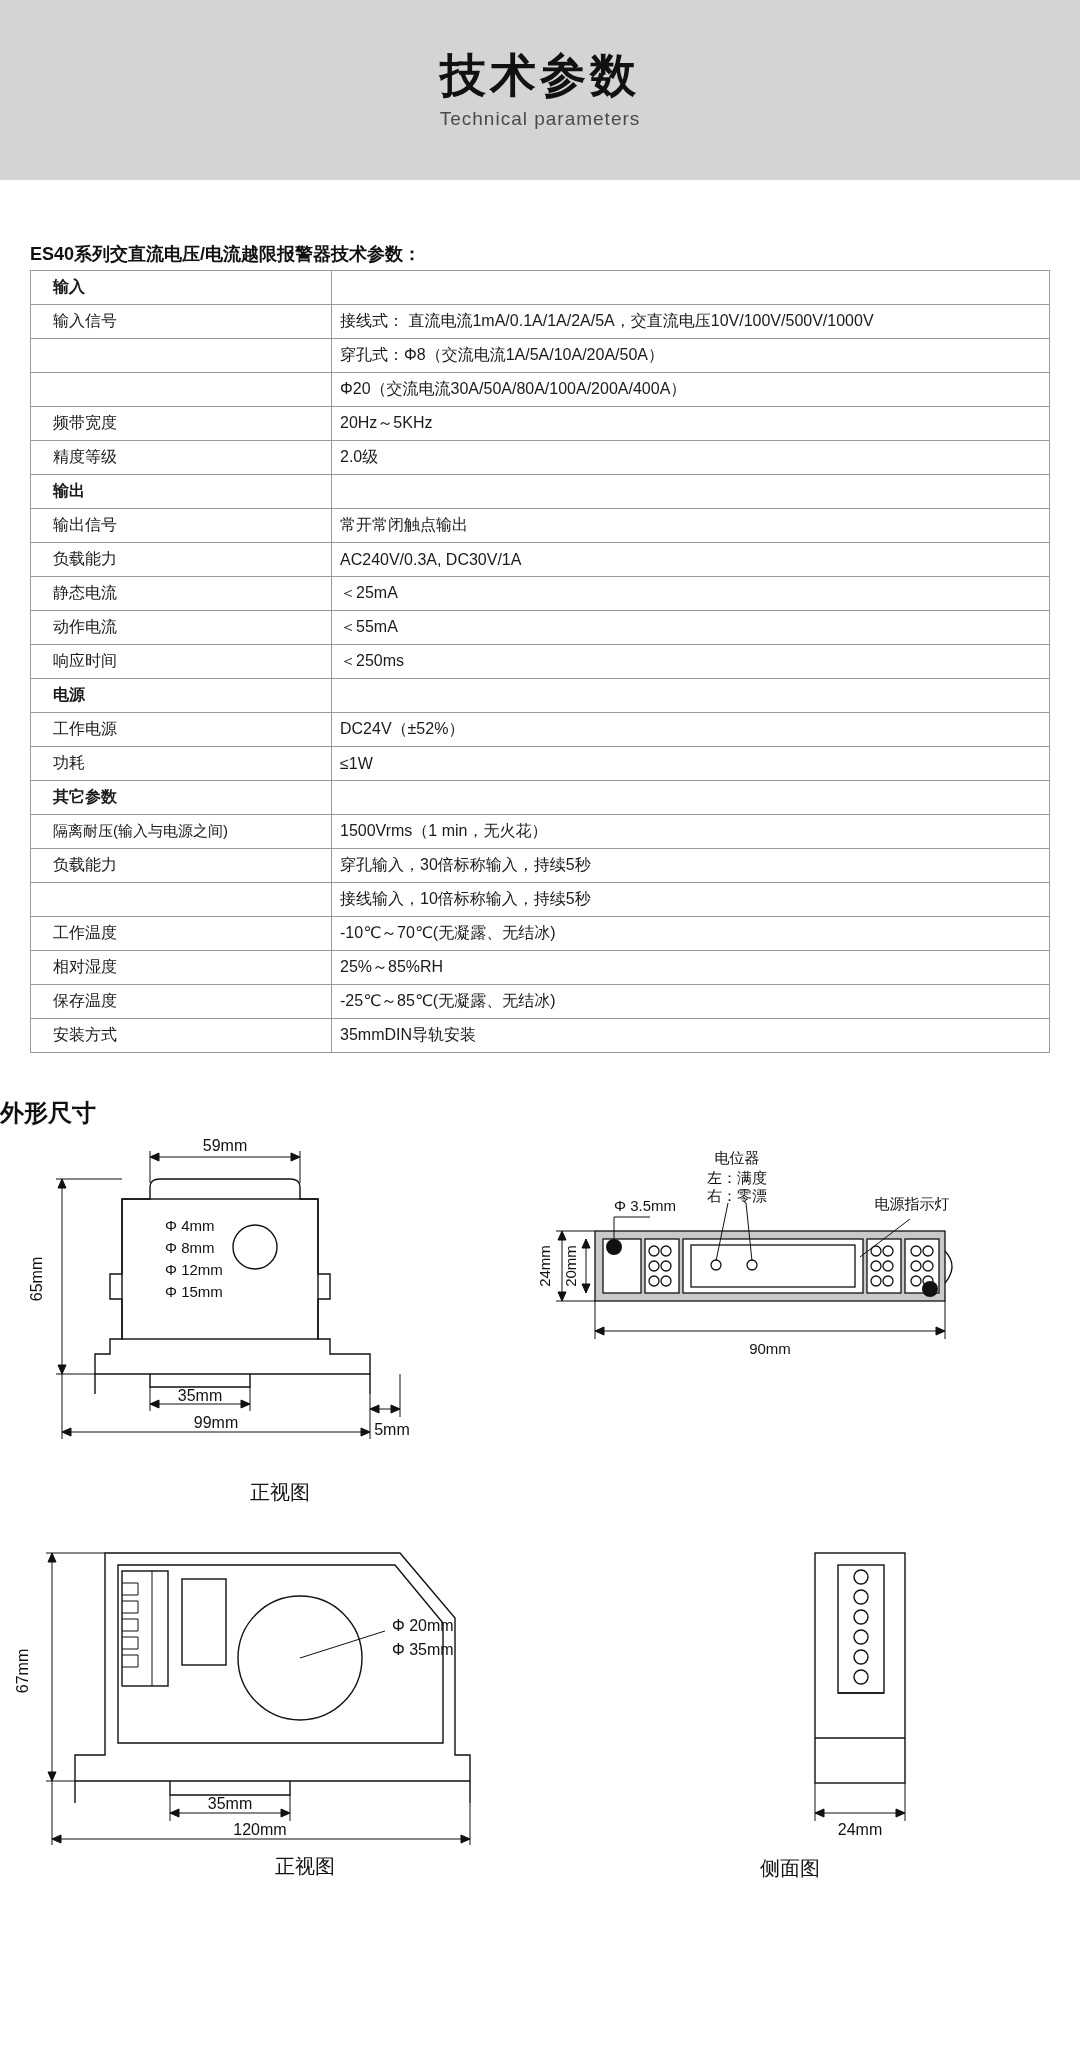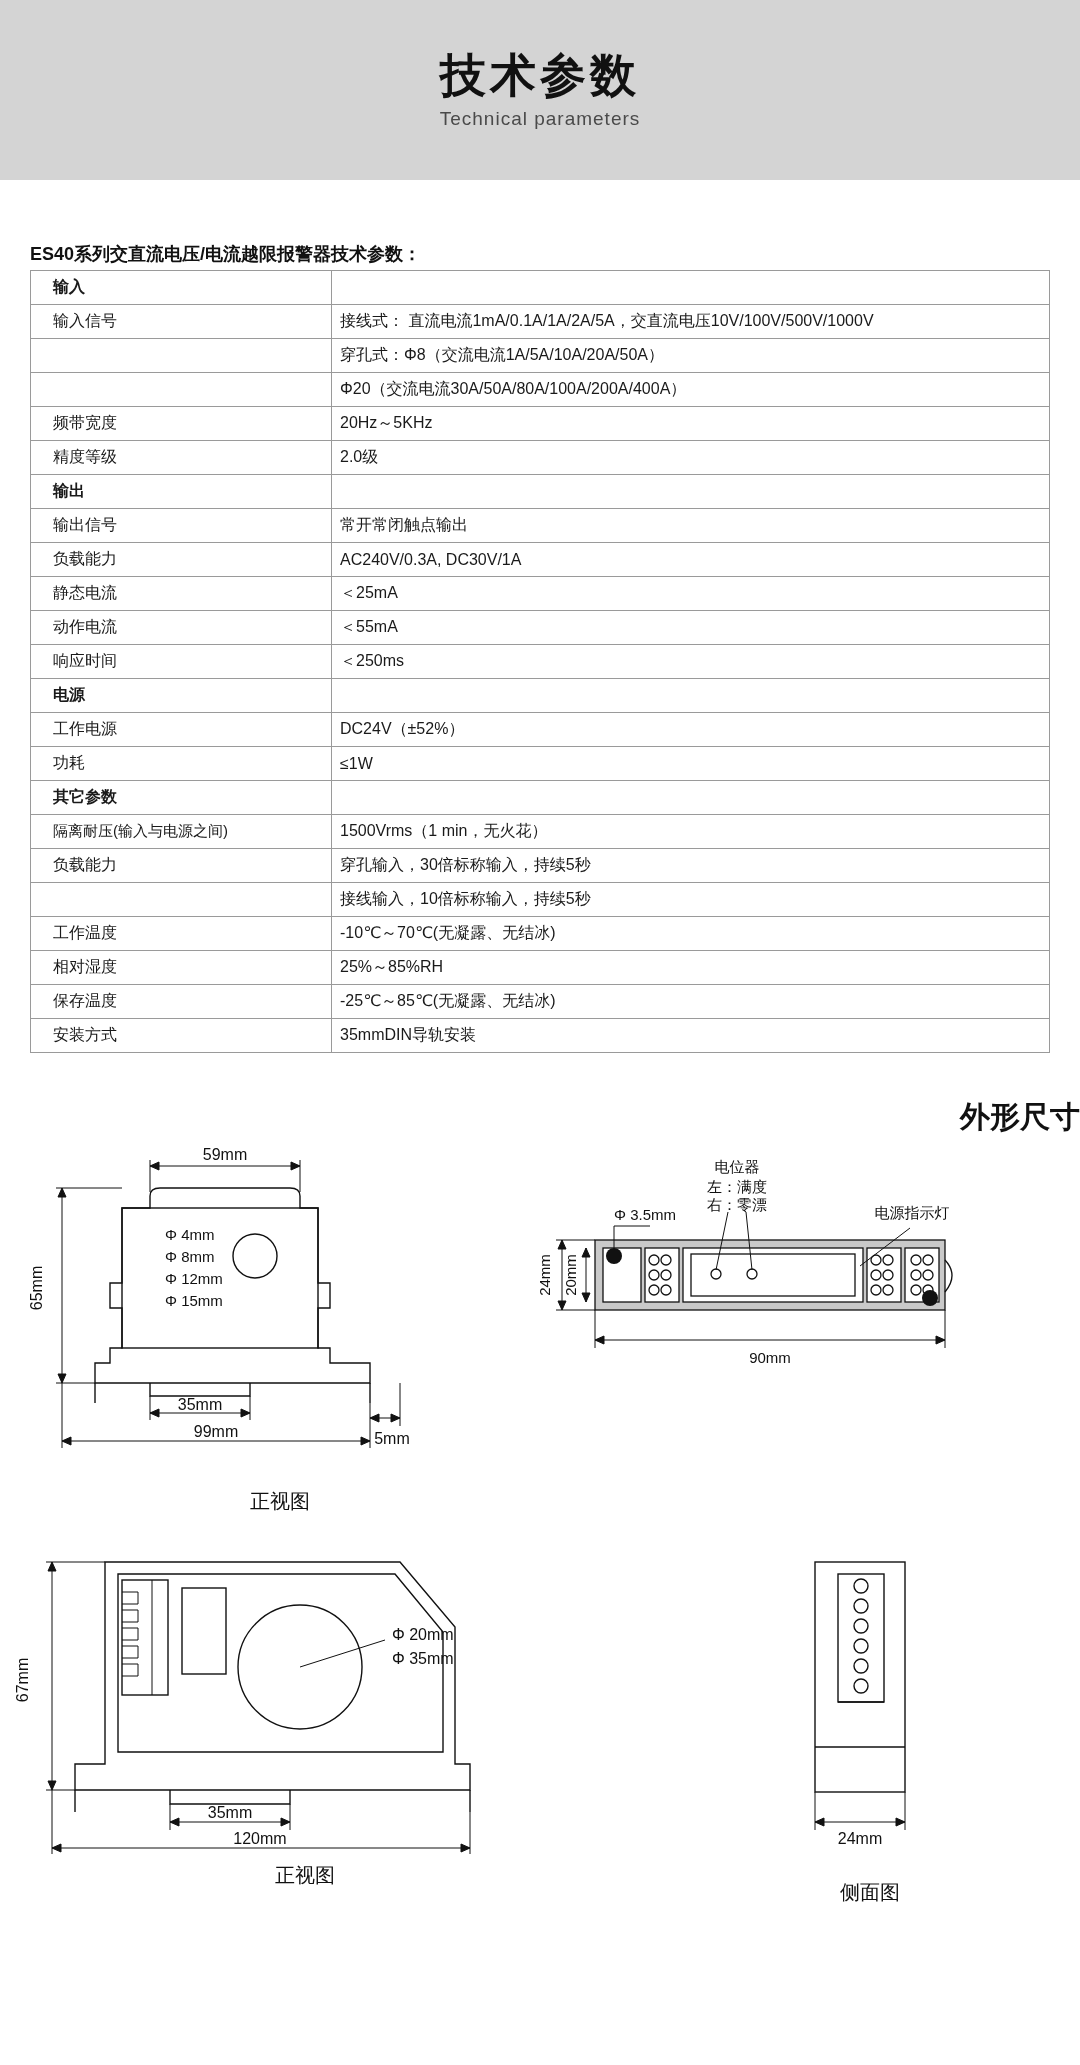--- a/index.html
+++ b/index.html
@@ -70,22 +70,22 @@
   }
   table.spec tr.section td {
     font-weight: bold;
   }
   table.spec td.small-label {
     font-size: 15px;
   }
 
   
   .dim-title {
-    text-align: right;
-    font-size: 30px;
+    text-align: left;
+    font-size: 24px;
     font-weight: bold;
     margin: 44px 0 10px 0;
     color: #111;
   }
   .drawings {
     position: relative;
     width: 1080px;
   }
   .cap {
     text-align: center;
@@ -104,21 +104,21 @@
     justify-content: flex-start;
     margin-top: 10px;
   }
   .caption-row1 {
     position: relative;
     height: 34px;
   }
   .caption-row1 .c1 { position: absolute; left: 200px; top: 0; width: 160px; text-align: center; }
   .caption-row2 { position: relative; height: 40px; }
   .caption-row2 .c1 { position: absolute; left: 235px; top: 0; width: 140px; text-align: center; }
-  .caption-row2 .c2 { position: absolute; left: 760px; top: 17px; width: 140px; text-align: right; }
+  .caption-row2 .c2 { position: absolute; left: 760px; top: 2px; width: 140px; text-align: left; }
 </style>
 </head>
 <body>
 
 <div class="banner">
   <div class="banner-title">技术参数</div>
   <div class="banner-sub">Technical parameters</div>
 </div>
 
 <div class="spec-wrap">

